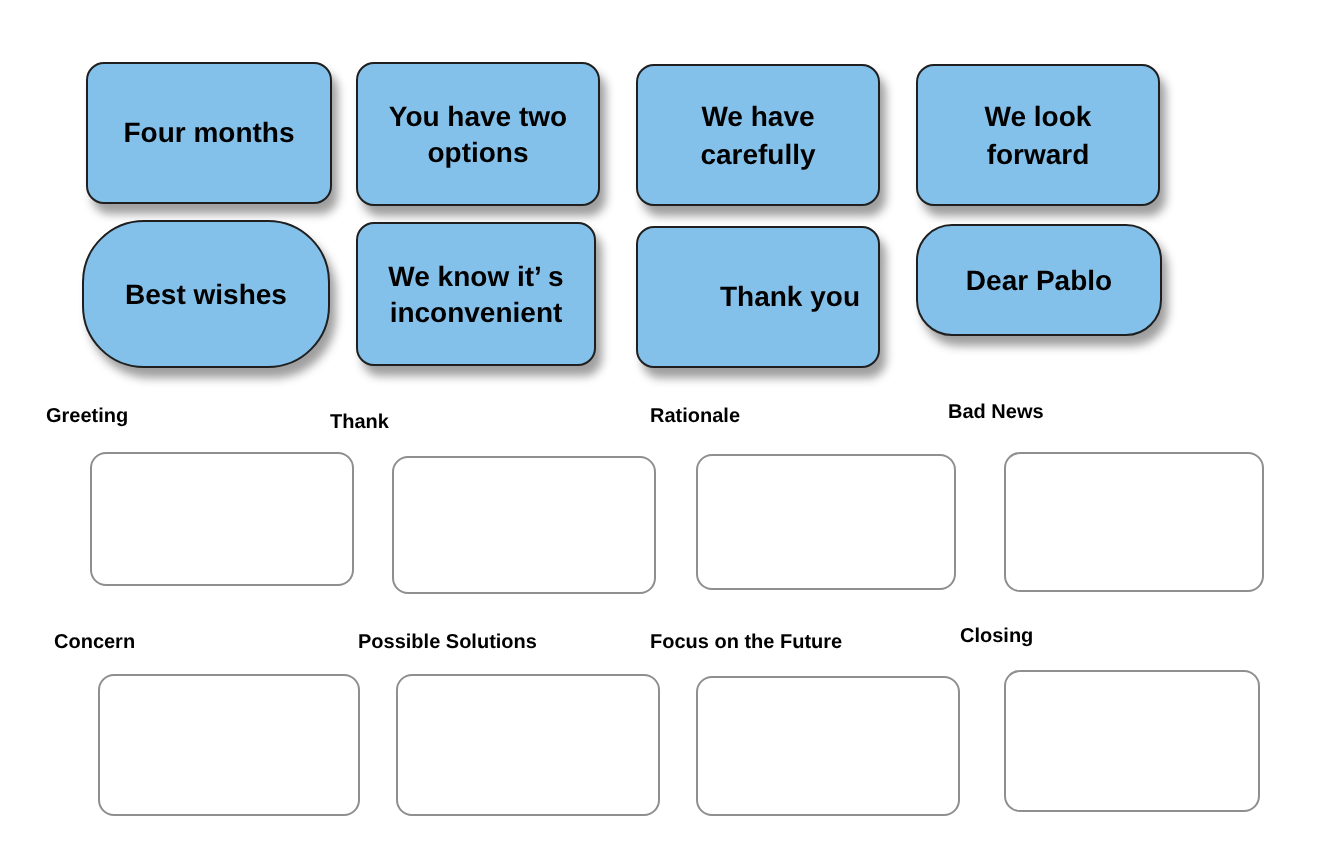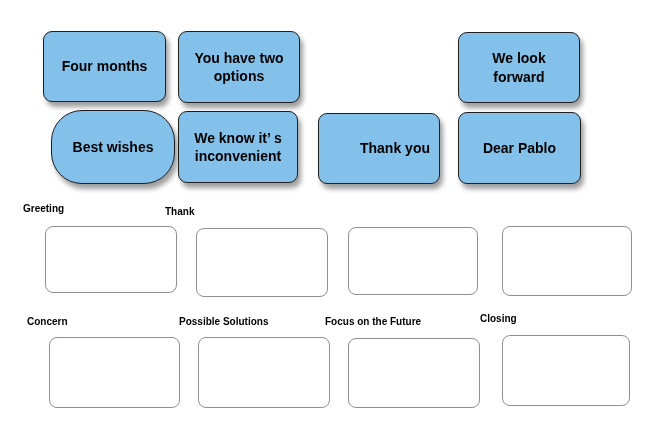--- a/index.html
+++ b/index.html
@@ -33,24 +33,24 @@
   .card-text {
     font-size: 14px;
     font-weight: bold;
     color: #000000;
     line-height: 1.3;
   }
   .c1 { left: 43px;  top: 31px;  width: 123px; height: 71px; }
   .c2 { left: 178px; top: 31px;  width: 122px; height: 72px; }
   .c3 { left: 318px; top: 32px;  width: 122px; height: 71px; }
   .c4 { left: 458px; top: 32px;  width: 122px; height: 71px; }
-  .c5 { left: 51px;  top: 110px; width: 124px; height: 74px; border-radius: 31px; }
+  .c5 { left: 41px;  top: 110px; width: 124px; height: 74px; border-radius: 31px; }
   .c6 { left: 178px; top: 111px; width: 120px; height: 72px; text-align: center; }
   .c7 { left: 318px; top: 113px; width: 122px; height: 71px; justify-content: flex-end; }
-  .c8 { left: 458px; top: 112px; width: 123px; height: 72px; }
+  .c8 { left: 458px; top: 112px; width: 123px; height: 56px; border-radius: 18px; }
 
   
   .zlabel {
     position: absolute;
     width: 170px;
     text-align: left;
     font-size: 10px;
     font-weight: bold;
     color: #000000;
     white-space: nowrap;
@@ -85,38 +85,43 @@
 <body>
 
 <div class="stage">
 
   <div class="card c1">
     <span class="card-text">Four months</span>
   </div>
   <div class="card c2">
     <span class="card-text">You have two options</span>
   </div>
+  <div class="card c3">
+    <span class="card-text">We have carefully</span>
+  </div>
   <div class="card c4">
     <span class="card-text">We look forward</span>
   </div>
   <div class="card c5">
     <span class="card-text">Best wishes</span>
   </div>
   <div class="card c6">
     <span class="card-text">We know it’ s inconvenient</span>
   </div>
   <div class="card c7">
     <span class="card-text">Thank you</span>
   </div>
   <div class="card c8">
     <span class="card-text">Dear Pablo</span>
   </div>
 
   <div class="zlabel l1">Greeting</div>
   <div class="zlabel l2">Thank</div>
+  <div class="zlabel l3">Rationale</div>
+  <div class="zlabel l4">Bad News</div>
   <div class="zlabel l5">Concern</div>
   <div class="zlabel l6">Possible Solutions</div>
   <div class="zlabel l7">Focus on the Future</div>
   <div class="zlabel l8">Closing</div>
 
   <div class="zone z1"></div>
   <div class="zone z2"></div>
   <div class="zone z3"></div>
   <div class="zone z4"></div>
   <div class="zone z5"></div>

